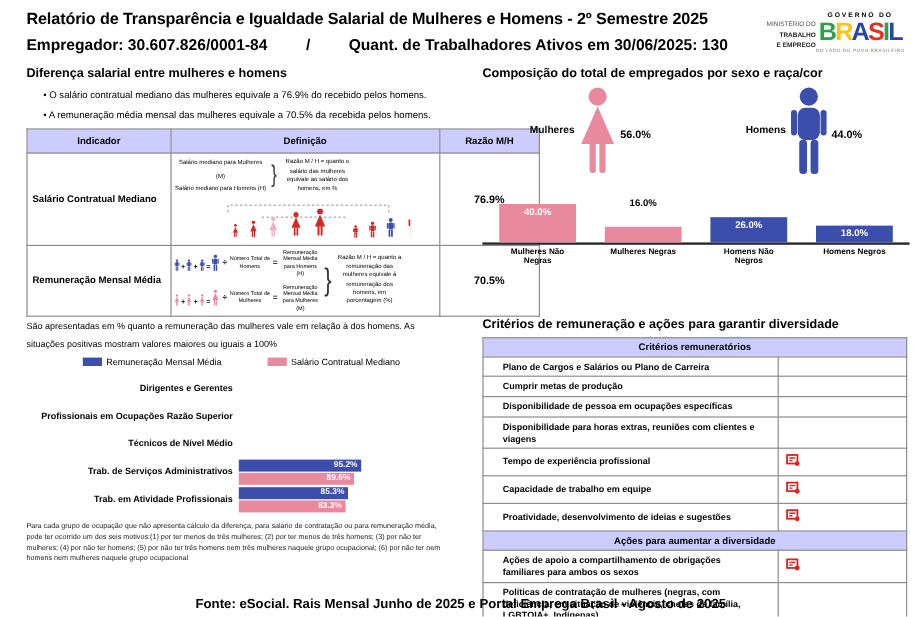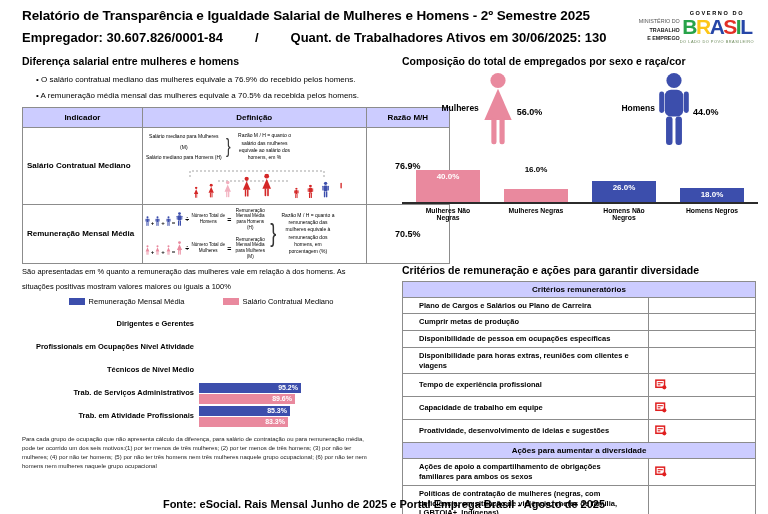--- a/index.html
+++ b/index.html
@@ -292,21 +292,21 @@
             <span class="sw" style="background:#E9899E"></span>
             <span>Salário Contratual Mediano</span>
           </span>
         </div>
       <div id="occ-rows">
           <div class="hrow">
             <div class="hlabel">Dirigentes e Gerentes</div>
             <div class="hbars"></div>
           </div>
           <div class="hrow">
-            <div class="hlabel">Profissionais em Ocupações Nível Atividade</div>
+            <div class="hlabel">Profissionais em Ocupações Razão Superior</div>
             <div class="hbars"></div>
           </div>
           <div class="hrow">
             <div class="hlabel">Técnicos de Nível Médio</div>
             <div class="hbars"></div>
           </div>
           <div class="hrow">
             <div class="hlabel">Trab. de Serviços Administrativos</div>
             <div class="hbars">
               <div class="hbar" style="width: 102px; background: rgb(60, 78, 172);">

